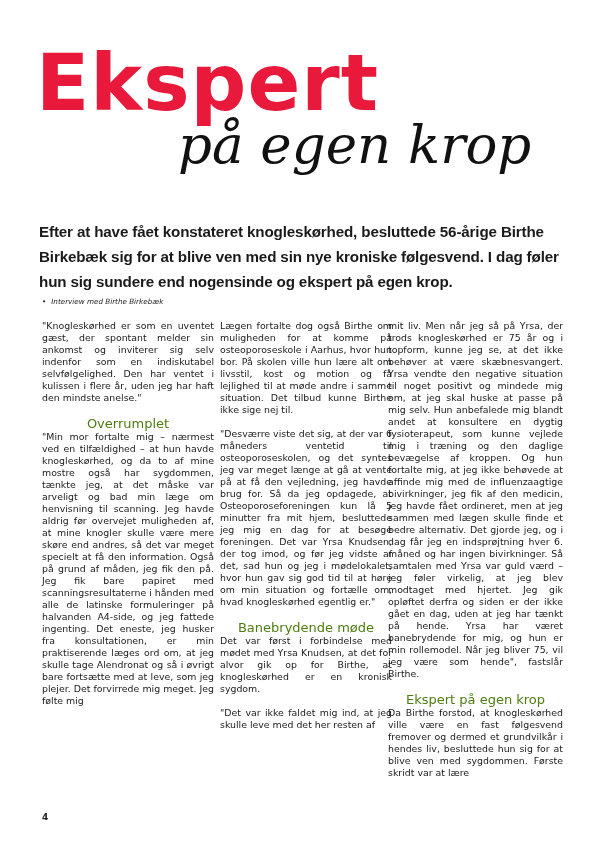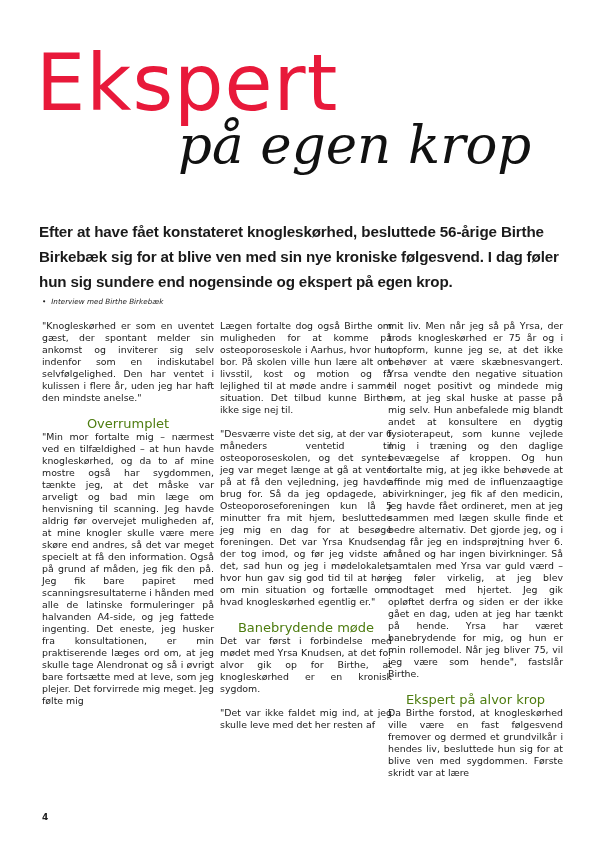--- a/index.html
+++ b/index.html
@@ -1,17 +1,17 @@
 <!DOCTYPE html>
 <html><head>
   <meta charset="utf-8">
   <style>
     html, body { margin: 0; padding: 0; background: #ffffff; }
     body { width: 600px; height: 849px; position: relative; overflow: hidden; font-family: "DejaVu Sans", sans-serif; color: #1a1a1a; }
-    .title-main { position: absolute; left: 36px; top: 44px; font-family: "DejaVu Sans", sans-serif; font-size: 78px; line-height: 1; color: #e8193a; letter-spacing: 1px; font-weight: normal; }
+    .title-main { position: absolute; left: 36px; top: 44px; font-family: "DejaVu Sans", sans-serif; font-size: 78px; line-height: 1; color: #e8193a; letter-spacing: 1px; font-weight: bold; }
     .title-sub { position: absolute; left: 178px; top: 118px; font-family: "DejaVu Serif", serif; font-style: italic; font-size: 53px; line-height: 1; color: #111; }
     .lead { position: absolute; left: 39px; top: 211px; width: 530px; font-family: Liberation Sans, sans-serif; font-size: 15.2px; line-height: 25px; color: #1a1a1a; font-weight: 600; letter-spacing: -0.15px; margin-top: 8px; }
     .byline { position: absolute; left: 42px; top: 297px; font-size: 7.2px; font-style: italic; color: #222; }
     .byline .bullet { font-style: normal; margin-right: 5px; }
     .col { position: absolute; top: 320px; width: 172px; font-family: "DejaVu Sans", sans-serif; font-size: 9.4px; line-height: 12px; color: #1a1a1a; text-align: justify; hyphens: manual; }
     .col1 { left: 42px; }
     .col2 { left: 220px; }
     .col3 { left: 388px; width: 175px; }
     .col p { margin: 0 0 12px 0; }
     .col p.nosp { margin-bottom: 0; }
@@ -39,17 +39,17 @@
 <div class="col col2">
   <p>Lægen fortalte dog også Birthe om muligheden for at komme på osteoporoseskole i Aarhus, hvor hun bor. På skolen ville hun lære alt om livsstil, kost og motion og få lejlighed til at møde andre i samme situation. Det tilbud kunne Birthe ikke sige nej til.</p>
   <p>"Desværre viste det sig, at der var 6 måneders ventetid til osteoporoseskolen, og det syntes jeg var meget længe at gå at vente på at få den vejledning, jeg havde brug for. Så da jeg opdagede, at Osteoporoseforeningen kun lå 5 minutter fra mit hjem, besluttede jeg mig en dag for at besøge foreningen. Det var Yrsa Knudsen, der tog imod, og før jeg vidste af det, sad hun og jeg i mødelokalet, hvor hun gav sig god tid til at høre om min situation og fortælle om, hvad knogleskørhed egentlig er."</p>
   <h3>Banebrydende møde</h3>
   <p>Det var først i forbindelse med mødet med Yrsa Knudsen, at det for alvor gik op for Birthe, at knogleskørhed er en kronisk sygdom.</p>
   <p class="nosp">"Det var ikke faldet mig ind, at jeg skulle leve med det her resten af</p>
 </div>
 
 <div class="col col3">
   <p>mit liv. Men når jeg så på Yrsa, der trods knogleskørhed er 75 år og i topform, kunne jeg se, at det ikke behøver at være skæbnesvangert. Yrsa vendte den negative situation til noget positivt og mindede mig om, at jeg skal huske at passe på mig selv. Hun anbefalede mig blandt andet at konsultere en dygtig fysioterapeut, som kunne vejlede mig i træning og den daglige bevægelse af kroppen. Og hun fortalte mig, at jeg ikke behøvede at affinde mig med de influenzaagtige bivirkninger, jeg fik af den medicin, jeg havde fået ordineret, men at jeg sammen med lægen skulle finde et bedre alternativ. Det gjorde jeg, og i dag får jeg en indsprøjtning hver 6. måned og har ingen bivirkninger. Så samtalen med Yrsa var guld værd – jeg føler virkelig, at jeg blev modtaget med hjertet. Jeg gik opløftet derfra og siden er der ikke gået en dag, uden at jeg har tænkt på hende. Yrsa har været banebrydende for mig, og hun er min rollemodel. Når jeg bliver 75, vil jeg være som hende", fastslår Birthe.</p>
-  <h3>Ekspert på alvor krop</h3>
+  <h3>Ekspert på egen krop</h3>
   <p class="nosp">Da Birthe forstod, at knogleskørhed ville være en fast følgesvend fremover og dermed et grundvilkår i hendes liv, besluttede hun sig for at blive ven med sygdommen. Første skridt var at lære</p>
 </div>
 
 <div class="page-num">4</div>
 
 </body></html>

